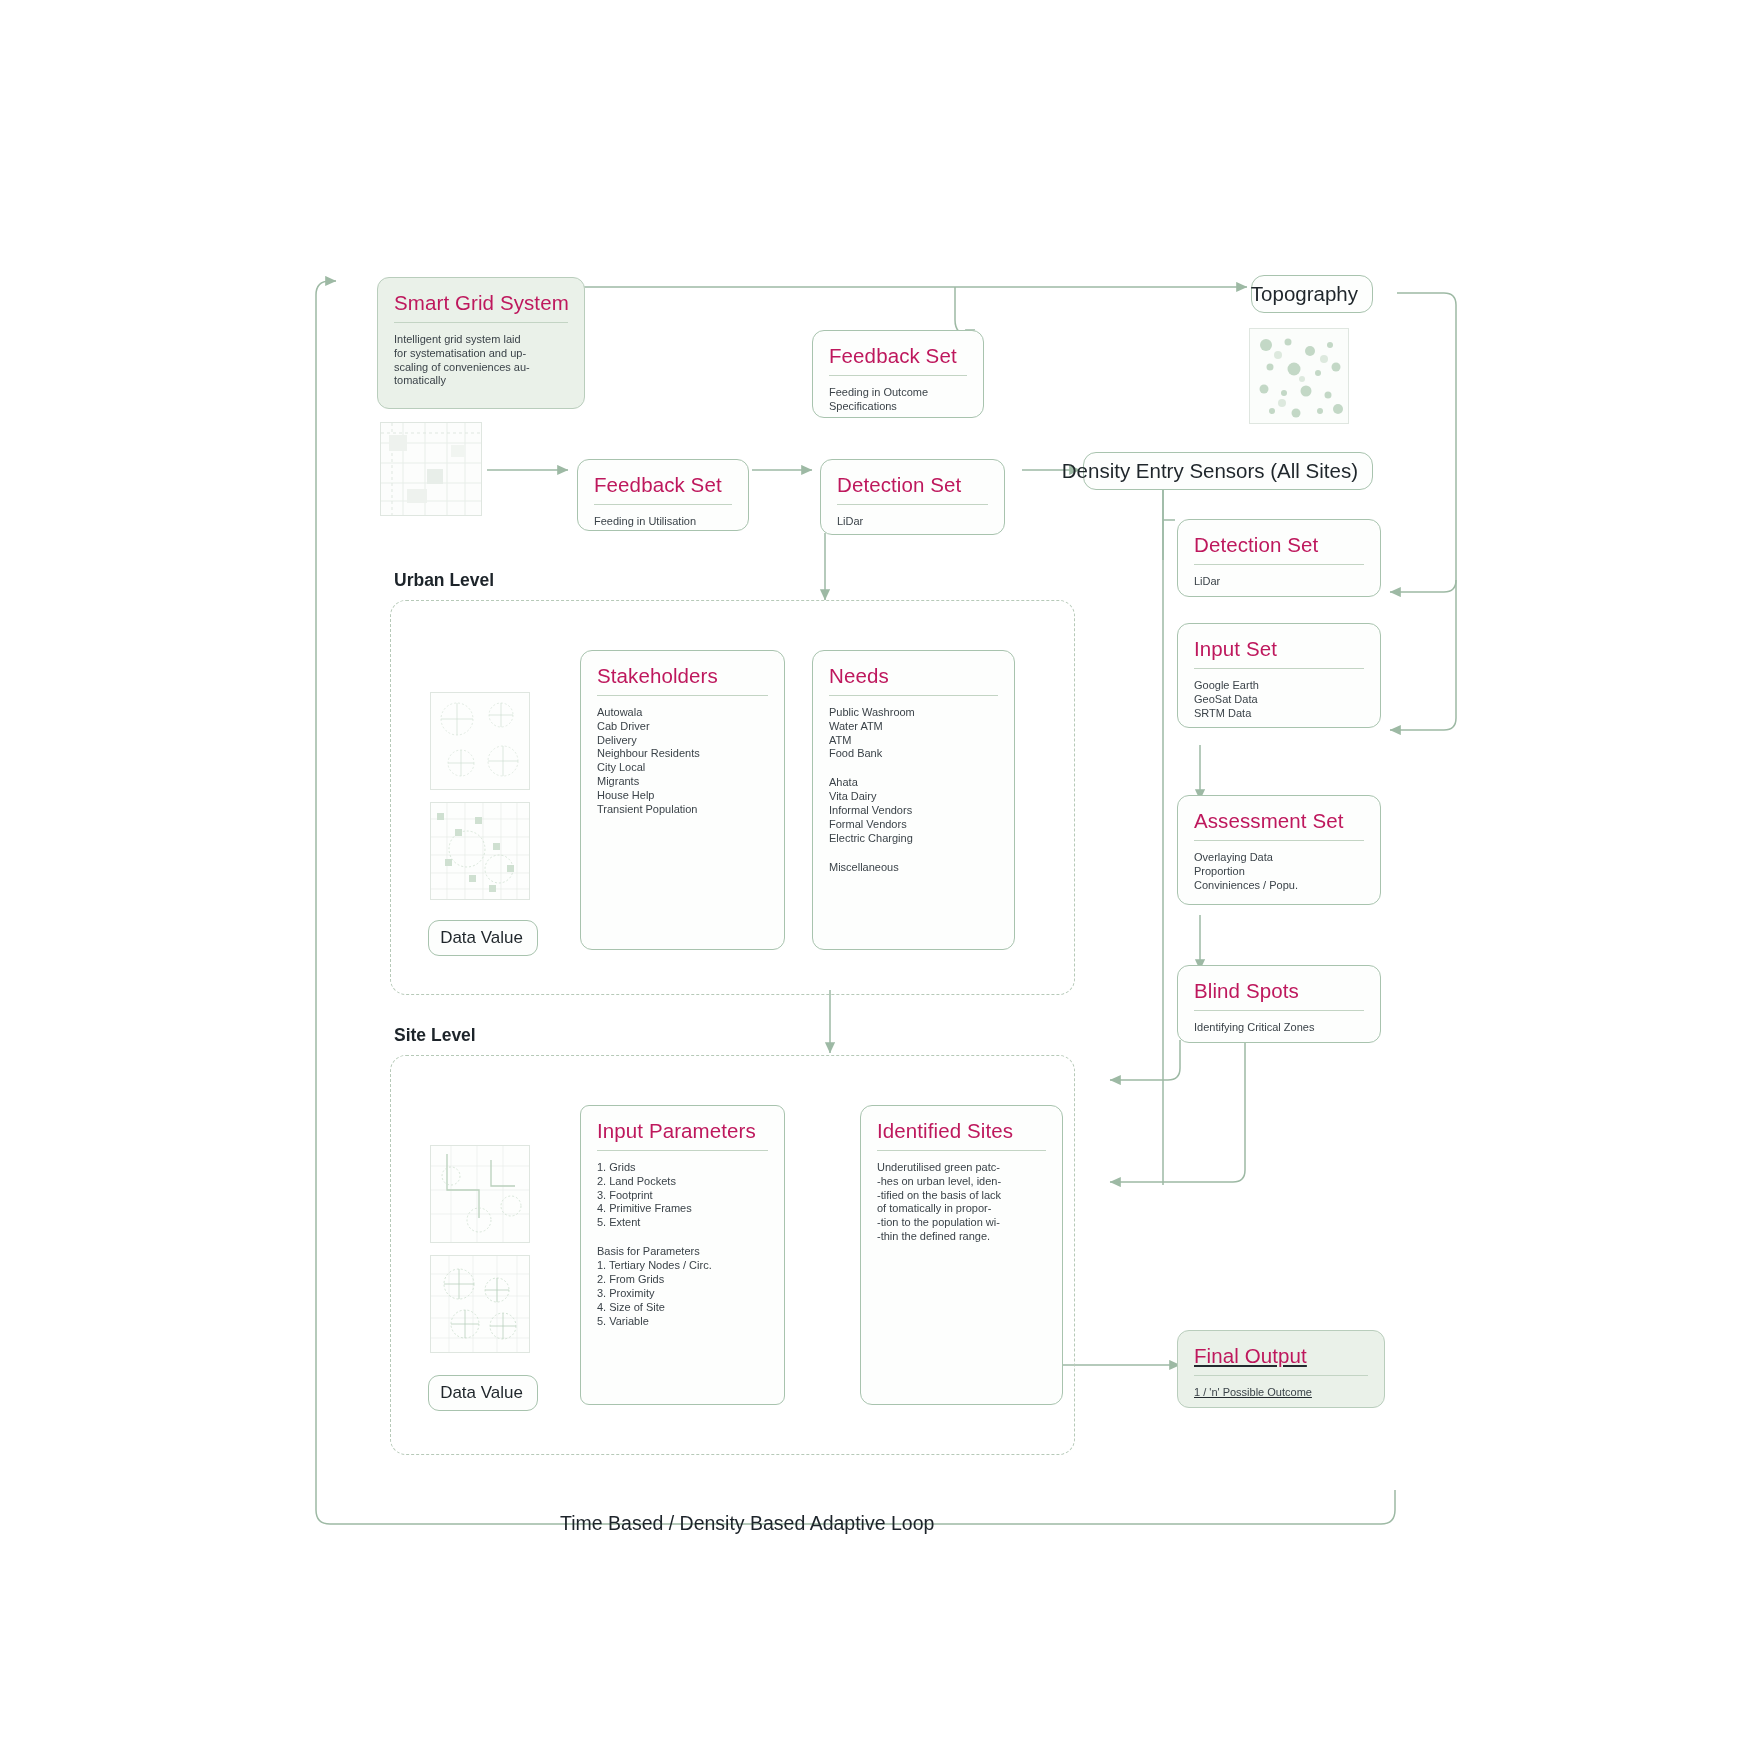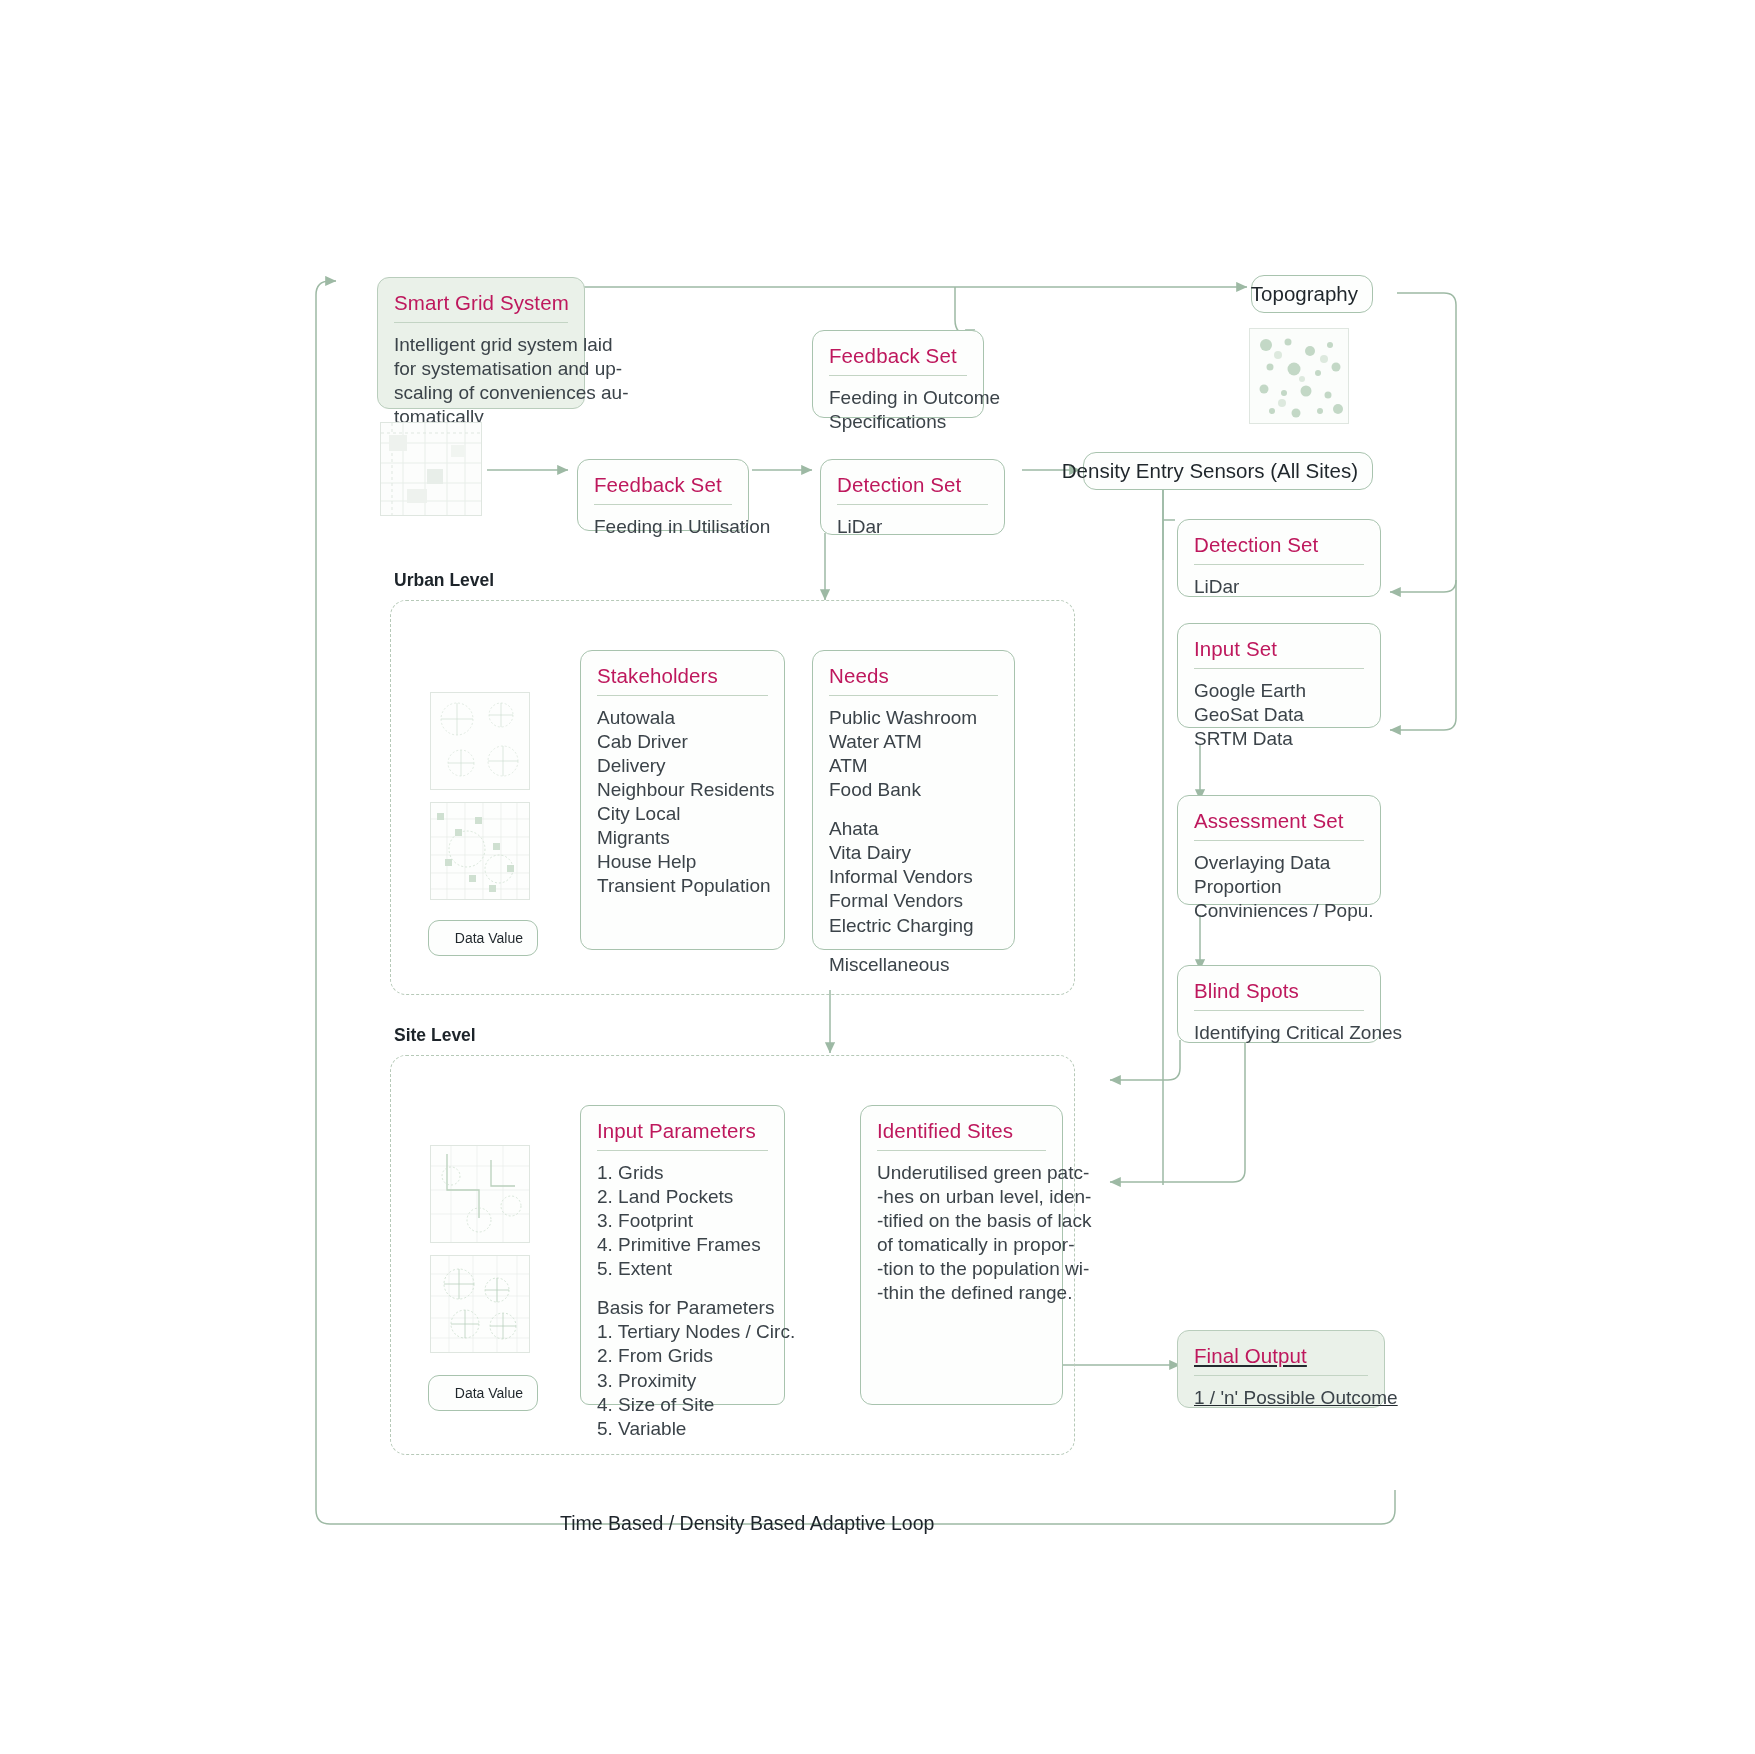--- a/index.html
+++ b/index.html
@@ -32,42 +32,42 @@
     color:#be185d;
     line-height:1.15;
     white-space:nowrap;
   }
   .card .rule{
     height:1px;
     background:#c3d4c4;
     margin:7px 0 10px 0;
   }
   .card .body{
-    font-size:19px;
+    font-size:11px;
     line-height:1.27;
     color:#3b4349;
   }
   .card .body .ln{ display:block; white-space:nowrap;}
   .card .body .gap{ display:block; height:15px;}
   
   .pill{
     position:absolute;
     box-sizing:border-box;
     border:1.3px solid #a8c3ae;
     border-radius:13px;
     background:#fdfefd;
     display:flex;
     align-items:center;
     justify-content:flex-end;
     font-size:20.5px;
     color:#1f262b;
     white-space:nowrap;
     padding:0 14px;
   }
-  .pill.small{ font-size:14px; border-radius:11px;}
+  .pill.small{ font-size:17px; border-radius:11px;}
   
   .level-box{
     position:absolute;
     box-sizing:border-box;
     border:1.4px dashed #b6c9b8;
     border-radius:16px;
     background:transparent;
   }
   .level-label{
     position:absolute;

